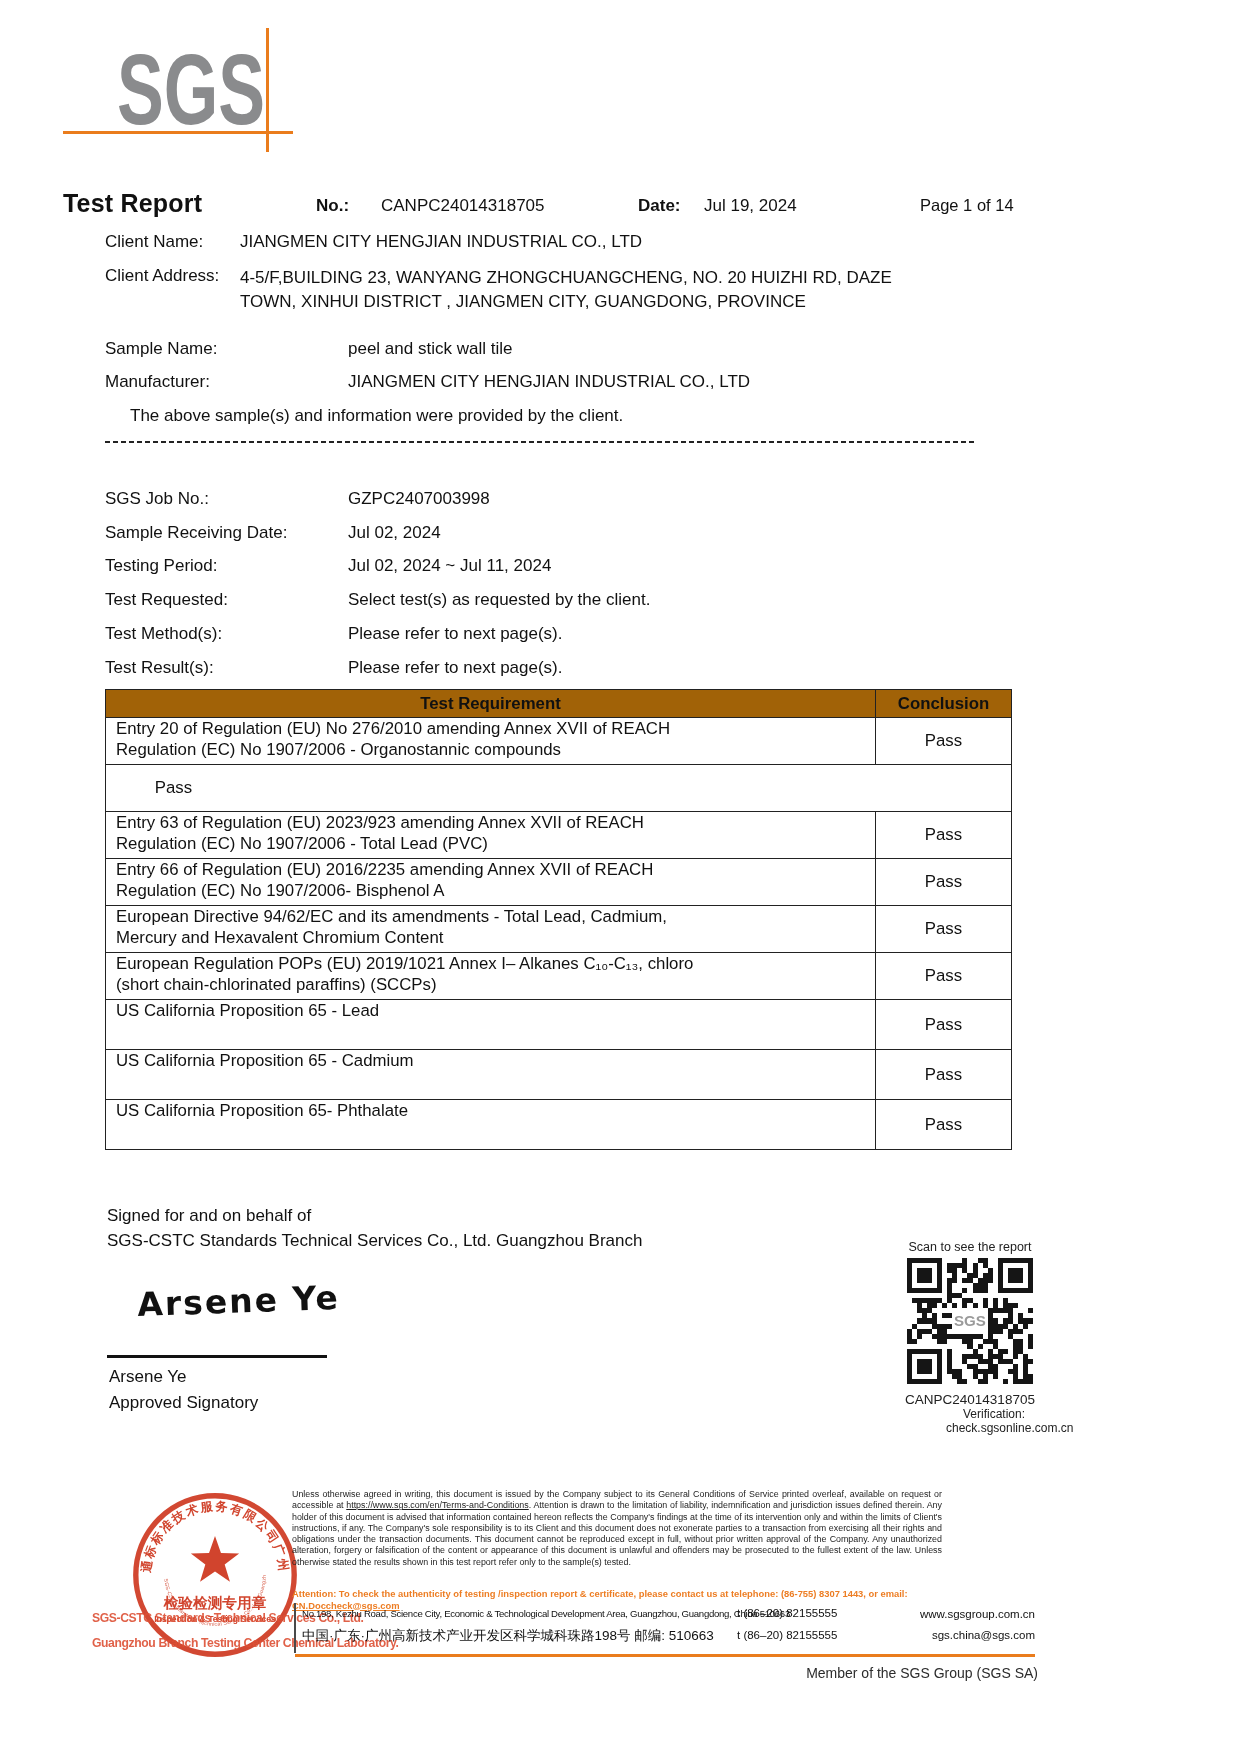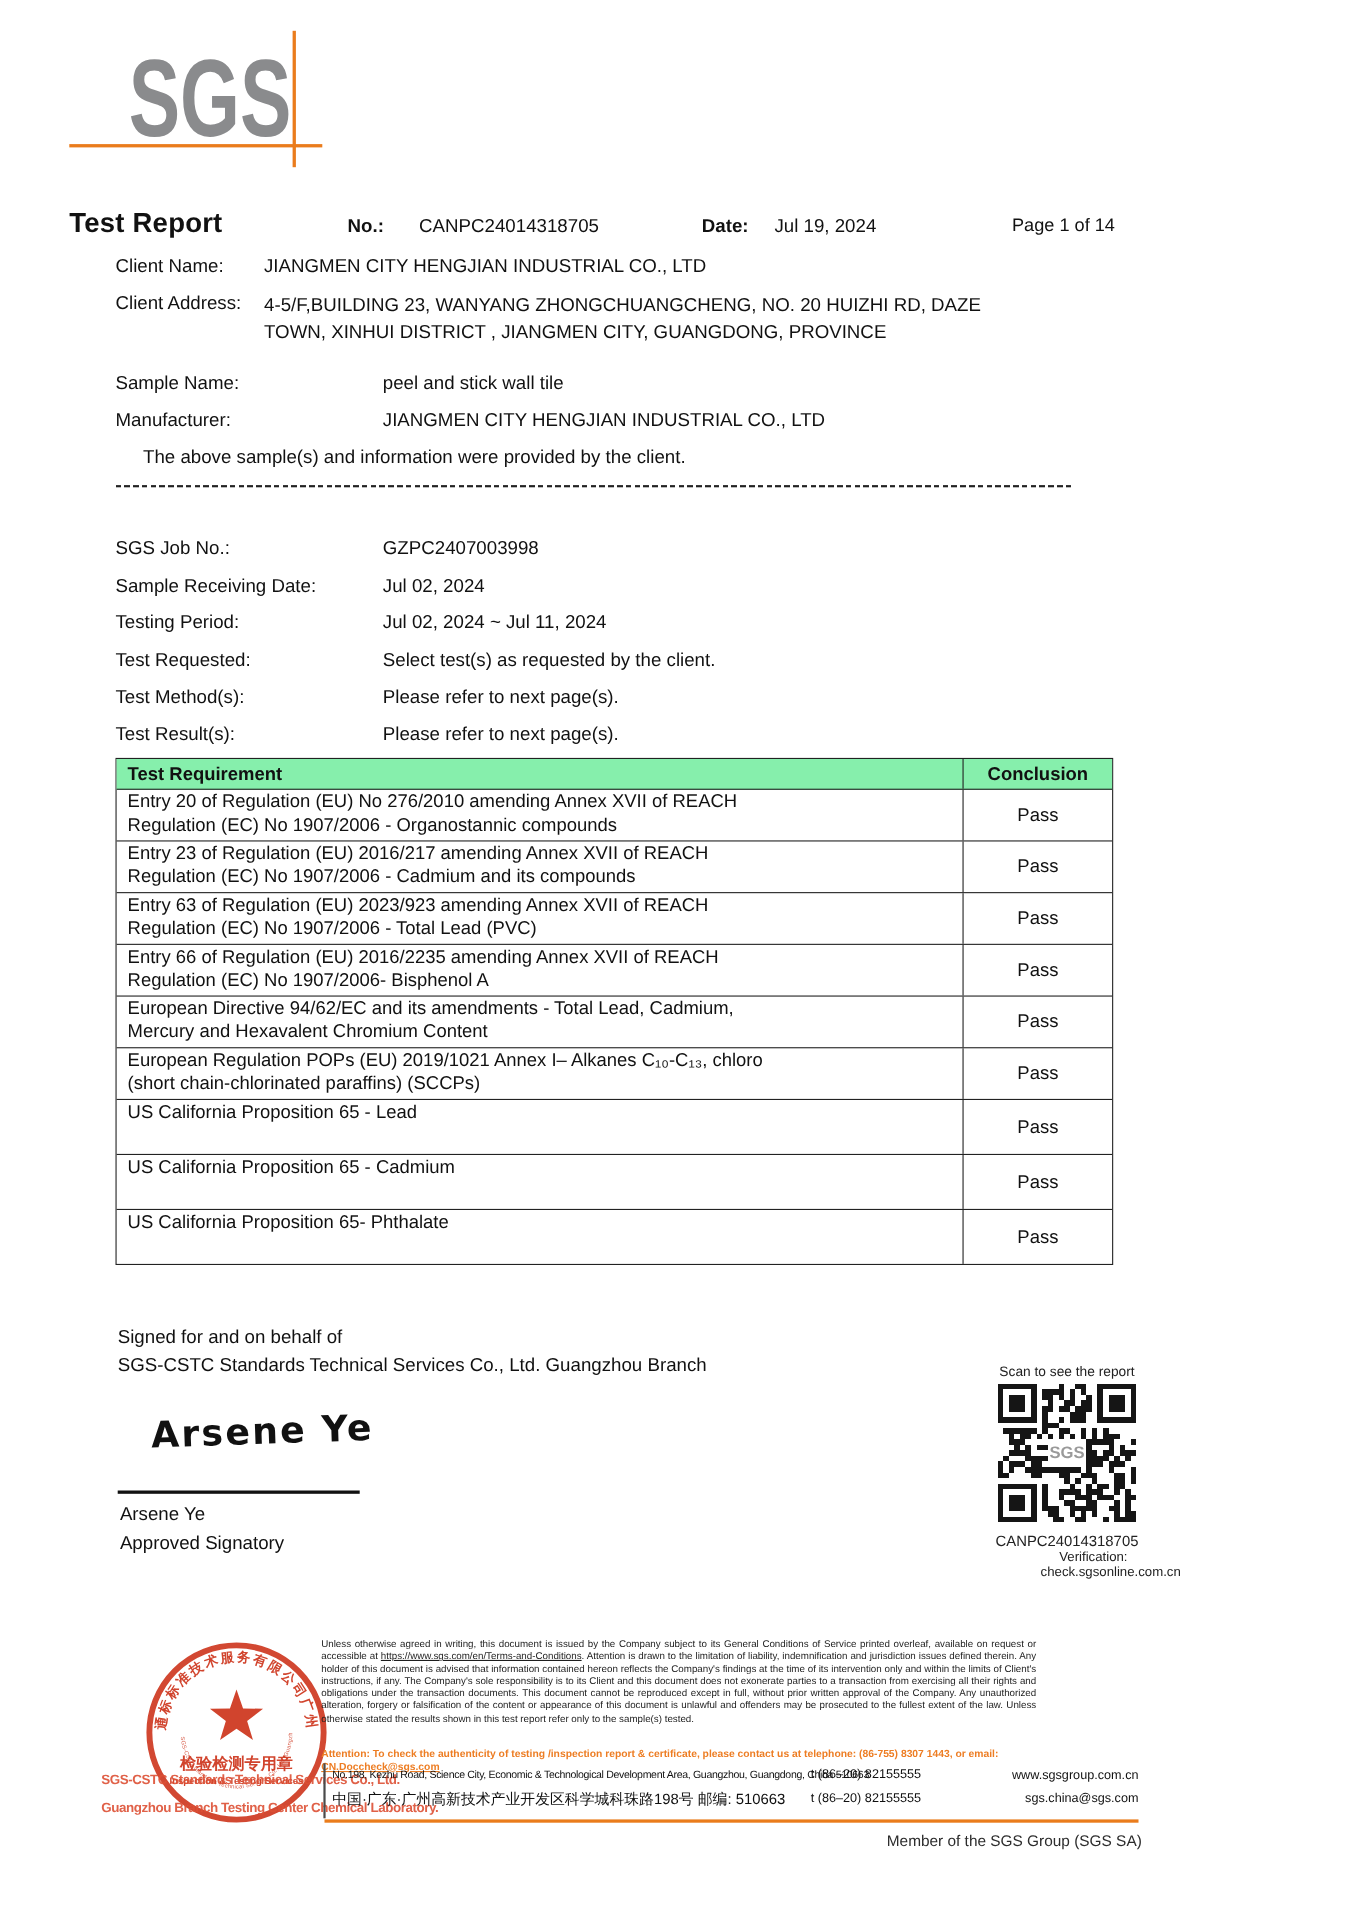--- a/index.html
+++ b/index.html
@@ -9,21 +9,21 @@
   .lbl{font-size:17px;color:#111;}
   .val{font-size:17px;color:#111;}
   .bold{font-weight:bold;}
   
   .title{font-size:25px;font-weight:bold;letter-spacing:0.2px;}
   .hline{background:#ea7c1c;}
   
   .dashes{height:2px;background:repeating-linear-gradient(90deg,#222 0 5px,transparent 5px 8px);}
   
   .ttable{position:absolute;left:105px;top:689px;width:905px;border:1.6px solid #222;border-collapse:collapse;}
-  .trowhead{display:flex;height:27px;background:#86efac;border-bottom:1.6px solid #222;}
+  .trowhead{display:flex;height:27px;background:#a16207;border-bottom:1.6px solid #222;text-align:center;}
   .trow{display:flex;height:46px;border-bottom:1.4px solid #222;}
   .trow.single{height:49px;}
   .trow:last-child{border-bottom:none;}
   .tc-req{width:770px;box-sizing:border-box;border-right:1.4px solid #222;padding:0 115px 0 10px;
           display:flex;flex-direction:column;justify-content:flex-start;font-size:16.8px;line-height:21px;}
   .tc-con{width:135px;display:flex;align-items:center;justify-content:center;font-size:16.8px;}
   .trowhead .tc-req{justify-content:center;font-weight:bold;padding-right:10px;}
   .trowhead .tc-con{font-weight:bold;}
   
   .handwriting{font-family:"DejaVu Sans",sans-serif;font-weight:800;font-size:33px;letter-spacing:2px;
@@ -103,24 +103,20 @@
       <div class="tc-con">Conclusion</div>
     </div>
     <div class="trow">
       <div class="tc-req">
           <div>Entry 20 of Regulation (EU) No 276/2010 amending Annex XVII of REACH</div>
           <div>Regulation (EC) No 1907/2006 - Organostannic compounds</div>
         </div>
       <div class="tc-con">Pass</div>
     </div>
     <div class="trow">
-      <div class="tc-req">
-          <div>Entry 23 of Regulation (EU) 2016/217 amending Annex XVII of REACH</div>
-          <div>Regulation (EC) No 1907/2006 - Cadmium and its compounds</div>
-        </div>
       <div class="tc-con">Pass</div>
     </div>
     <div class="trow">
       <div class="tc-req">
           <div>Entry 63 of Regulation (EU) 2023/923 amending Annex XVII of REACH</div>
           <div>Regulation (EC) No 1907/2006 - Total Lead (PVC)</div>
         </div>
       <div class="tc-con">Pass</div>
     </div>
     <div class="trow">

